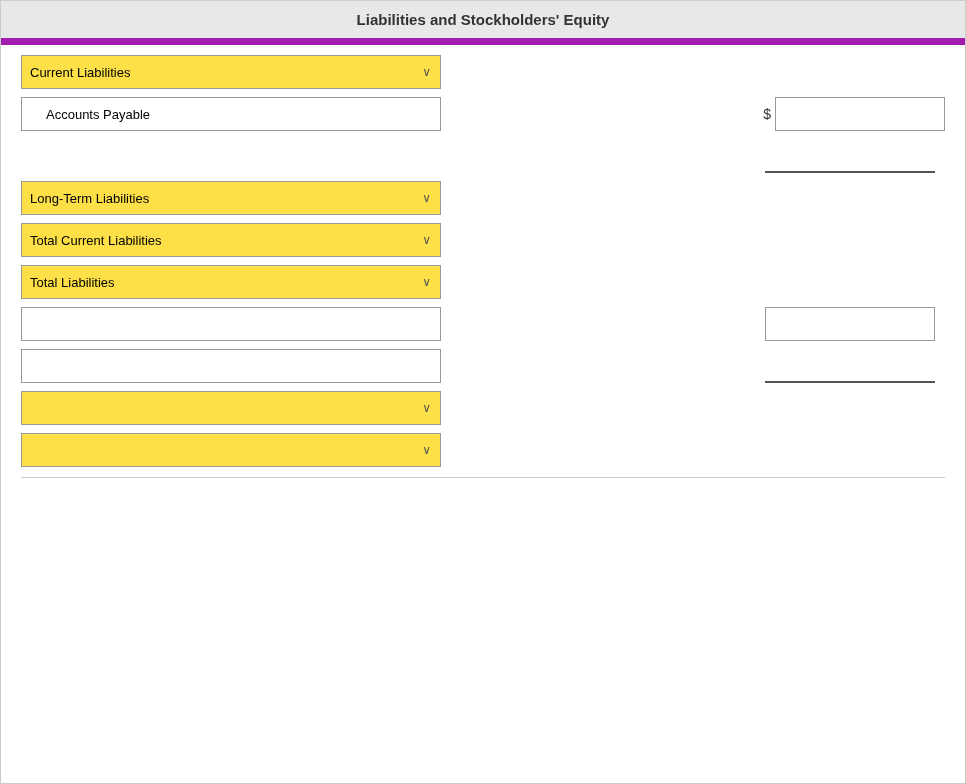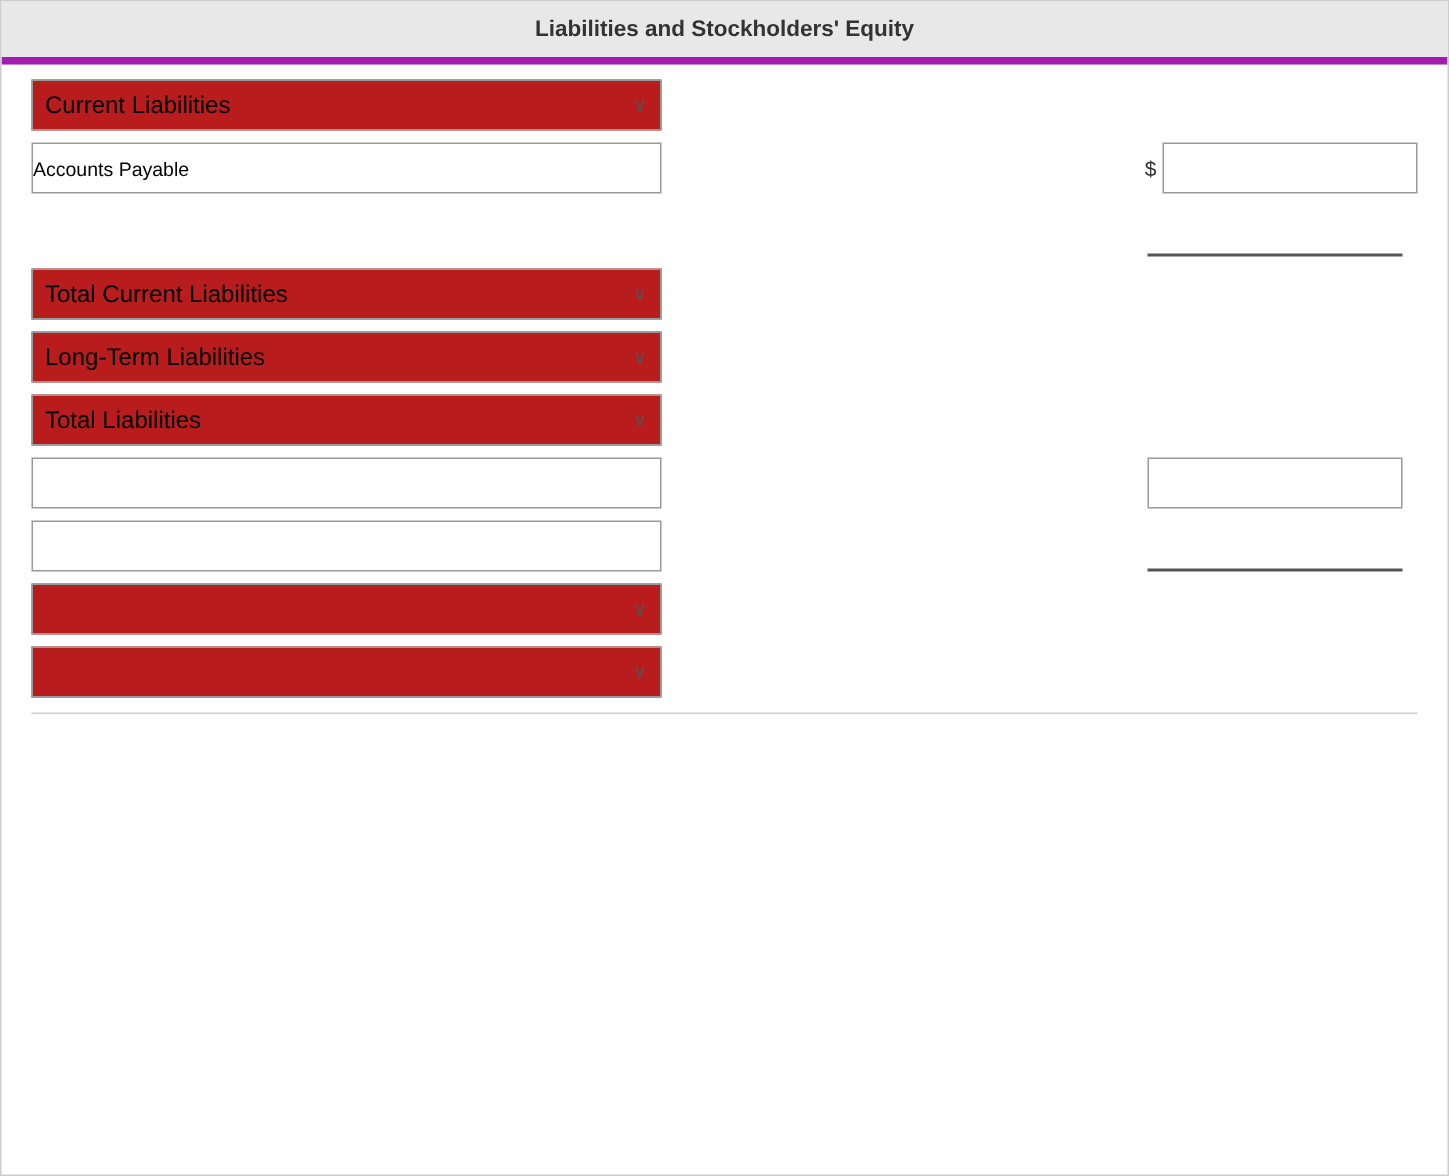--- a/index.html
+++ b/index.html
@@ -22,21 +22,21 @@
       border: 1px solid #ccc;
       overflow: hidden;
     }
 
     .section-header {
       background: #e8e8e8;
       padding: 10px 20px;
       font-weight: bold;
       font-size: 15px;
       text-align: center;
-      border-bottom: 5px solid #a21caf;
+      border-bottom: 7px solid #a21caf;
     }
 
     .content-area {
       padding: 10px 20px;
     }
 
     .row {
       display: flex;
       align-items: center;
       margin-bottom: 8px;
@@ -58,32 +58,32 @@
     }
 
     .dollar-sign {
       margin-right: 4px;
       font-size: 14px;
       color: #333;
     }
 
     .text-input {
       border: 1px solid #999;
-      padding: 6px 0;
+      padding: 6px 24px;
       font-size: 13px;
       background: #fff;
       width: 100%;
       height: 34px;
     }
 
     .dropdown-select {
       border: 1px solid #999;
       padding: 6px 8px;
-      font-size: 16px;
-      background: #b91c1c;
+      font-size: 13px;
+      background: #fde047;
       width: 100%;
       height: 34px;
       appearance: none;
       -webkit-appearance: none;
       cursor: pointer;
       padding-right: 30px;
       position: relative;
     }
 
     .select-wrapper {
@@ -166,33 +166,33 @@
       <div class="middle-spacer"></div>
       <div class="right-cell">
         <input type="text" class="right-input-underline" style="">
       </div>
     </div>
 
     <div class="row">
       <div class="left-cell">
         <div class="select-wrapper">
           <select class="dropdown-select">
+            <option>Long-Term Liabilities</option>
+          </select>
+        </div>
+      </div>
+      <div class="middle-spacer"></div>
+      <div class="right-cell"></div>
+    </div>
+
+    <div class="row">
+      <div class="left-cell">
+        <div class="select-wrapper">
+          <select class="dropdown-select">
             <option>Total Current Liabilities</option>
-          </select>
-        </div>
-      </div>
-      <div class="middle-spacer"></div>
-      <div class="right-cell"></div>
-    </div>
-
-    <div class="row">
-      <div class="left-cell">
-        <div class="select-wrapper">
-          <select class="dropdown-select">
-            <option>Long-Term Liabilities</option>
           </select>
         </div>
       </div>
       <div class="middle-spacer"></div>
       <div class="right-cell"></div>
     </div>
 
 
 
     <div class="row">

